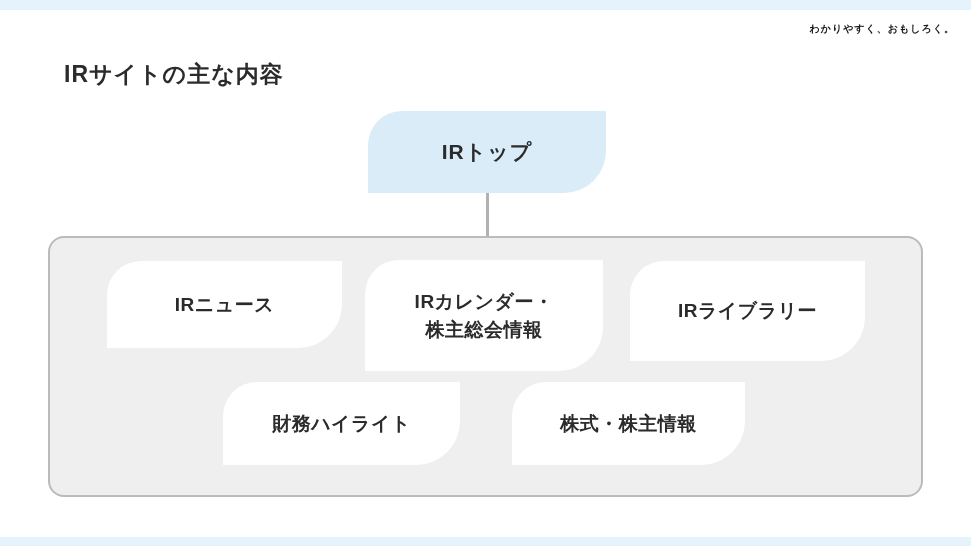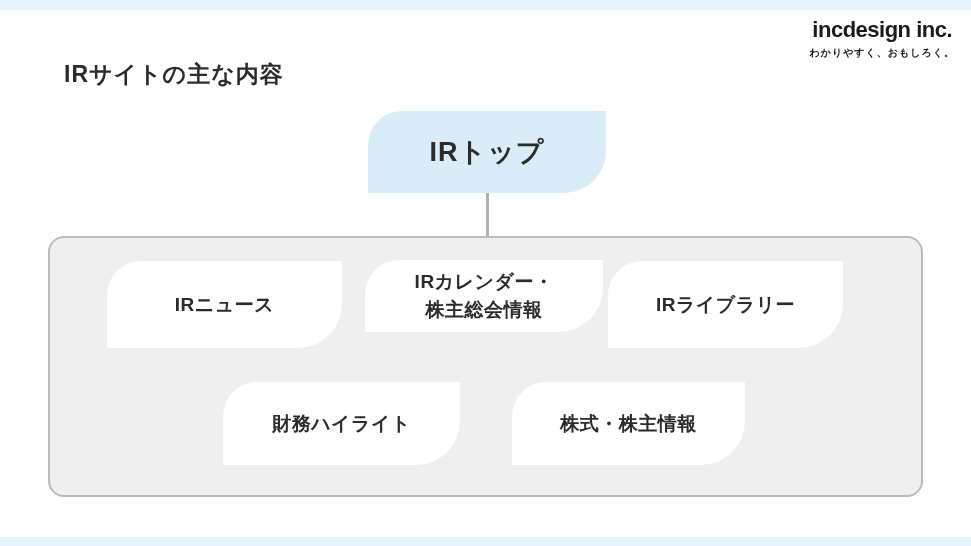--- a/index.html
+++ b/index.html
@@ -45,21 +45,21 @@
     position:absolute;
     display:flex;align-items:center;justify-content:center;
     text-align:center;
     font-weight:700;color:var(--text);
     letter-spacing:0.5px;
   }
   .node-root{
     left:368px;top:111px;width:238px;height:82px;
     background:var(--root-node-fill);
     border-radius:34px 0 42px 0;
-    font-size:27px;letter-spacing:1px;
+    font-size:21px;letter-spacing:1px;
   }
   .connector{
     position:absolute;left:486px;top:193px;
     width:3px;height:44px;
     background:var(--connector);
   }
   .group{
     position:absolute;left:48px;top:236px;
     width:875px;height:261px;
     background:var(--container-fill);
@@ -67,36 +67,35 @@
     border-radius:16px;
     box-sizing:border-box;
   }
   .node-child{
     background:var(--child-node-fill);
     border-radius:34px 0 44px 0;
     font-size:19px;
   }
   .node-child .line{line-height:28px;}
   .b1{left:107px;top:261px;width:235px;height:87px;text-align:right;}
-  .b2{left:365px;top:260px;width:238px;height:72px;flex-direction:column;}
-  .b3{left:608px;top:261px;width:235px;height:87px;}
+  .b2{left:365px;top:260px;width:238px;height:111px;flex-direction:column;}
+  .b3{left:630px;top:261px;width:235px;height:100px;}
   .b4{left:223px;top:382px;width:237px;height:83px;}
   .b5{left:512px;top:382px;width:233px;height:83px;}
 </style>
 </head>
 <body>
 
 <div class="canvas">
 
   <div class="bar top"></div>
 
   <h1 class="page-title">IRサイトの主な内容</h1>
 
   <div class="brand">
-    <div class="brand-name">incdesign inc.</div>
     <div class="brand-tagline">わかりやすく、おもしろく。</div>
   </div>
 
   <div class="node node-root">
     <span>IRトップ</span>
   </div>
 
   <div class="connector"></div>
 
   <div class="group"></div>

